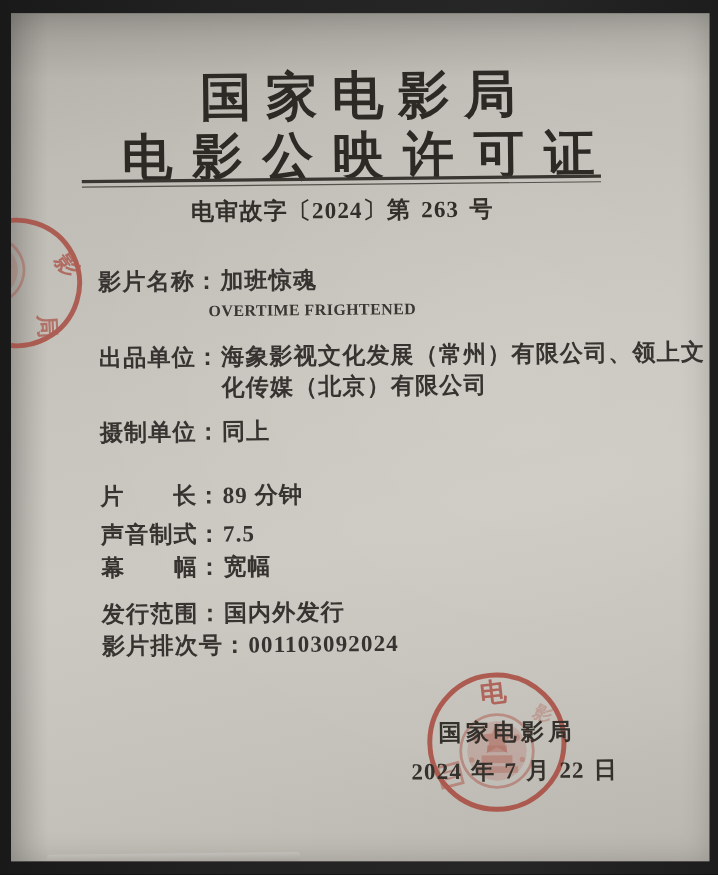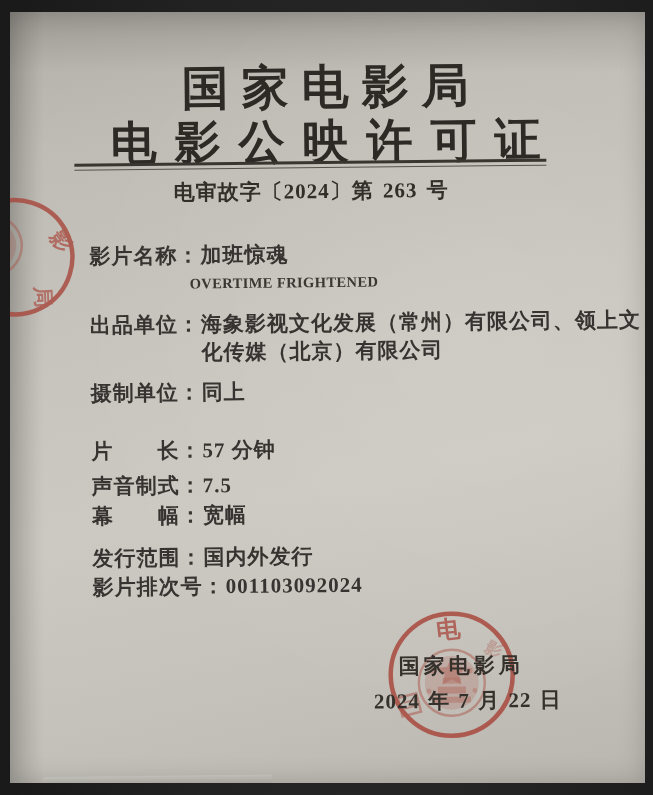--- a/index.html
+++ b/index.html
@@ -121,21 +121,21 @@
 
       <div class="row row-wrap" style="top:297px">
         <span class="lbl">出品单位：</span><span class="val">海象影视文化发展（常州）有限公司、领上文化传媒（北京）有限公司</span>
       </div>
 
       <div class="row" style="top:365px">
         <span class="lbl">摄制单位：</span><span class="val">同上</span>
       </div>
 
       <div class="row" style="top:423px">
-        <span class="lbl">片　　长：</span><span class="val">57 分钟</span>
+        <span class="lbl">片　　长：</span><span class="val">89 分钟</span>
       </div>
 
       <div class="row" style="top:458px">
         <span class="lbl">声音制式：</span><span class="val">7.5</span>
       </div>
 
       <div class="row" style="top:488px">
         <span class="lbl">幕　　幅：</span><span class="val">宽幅</span>
       </div>
 

